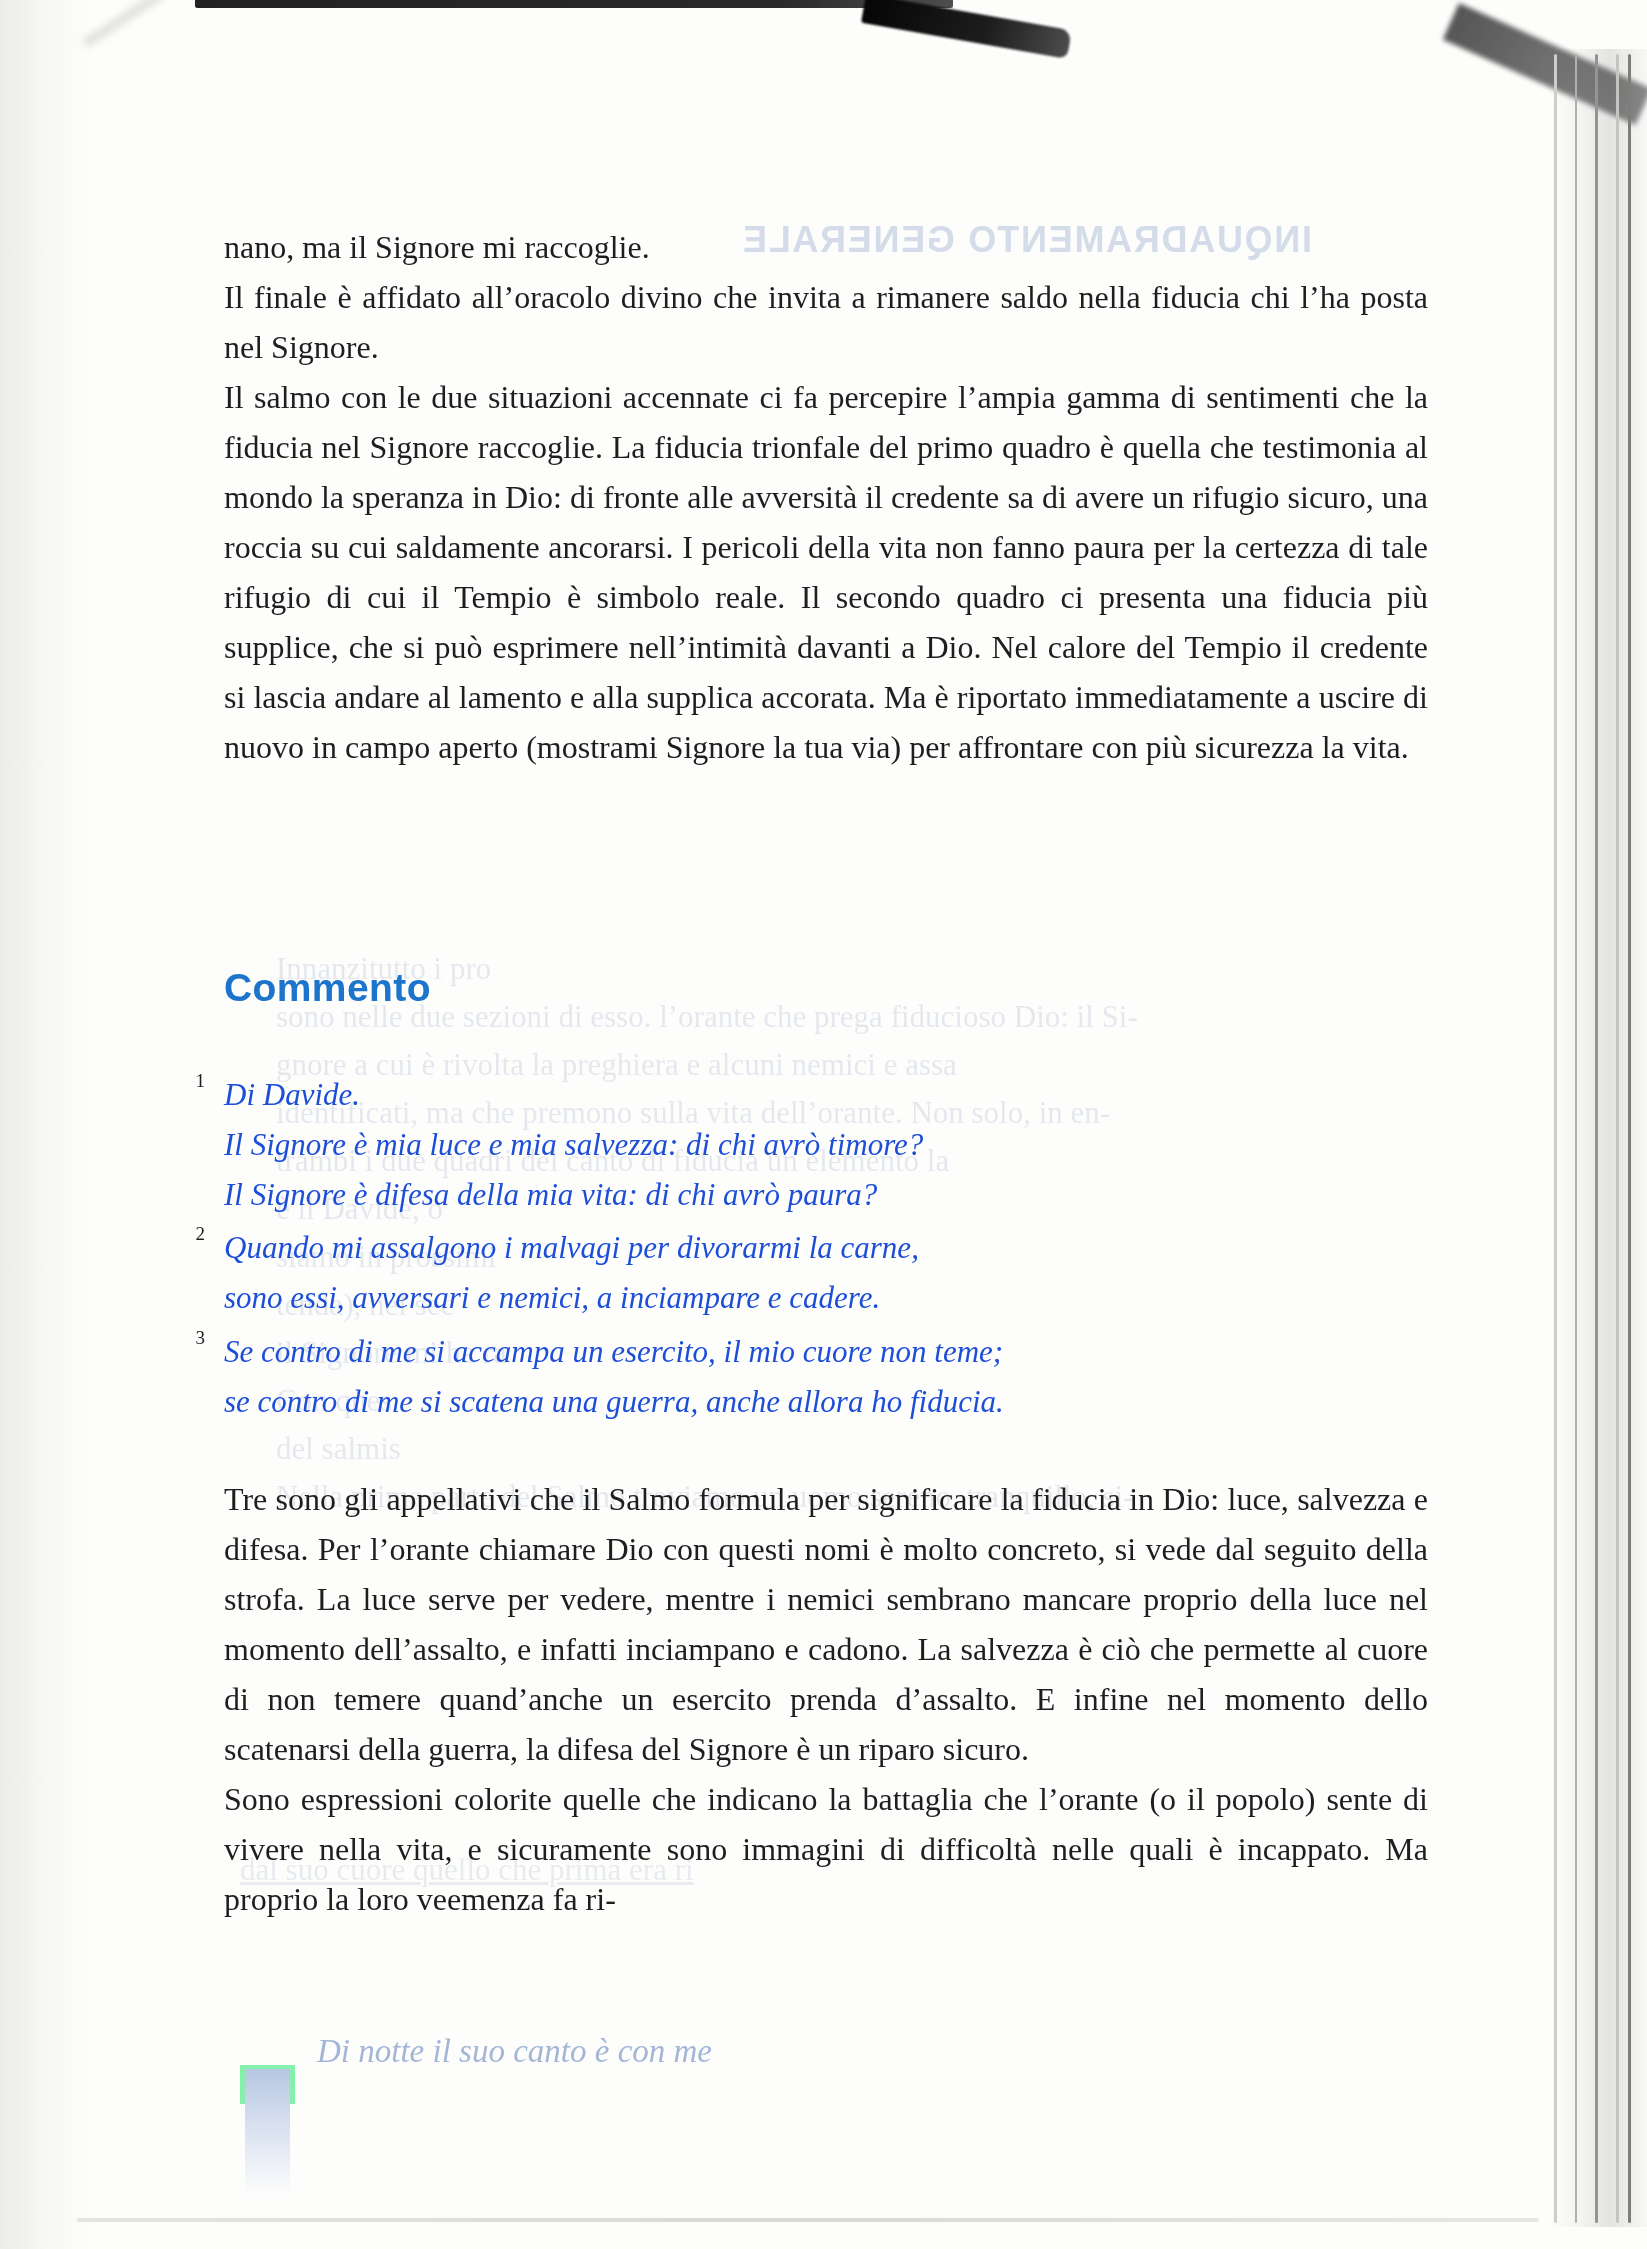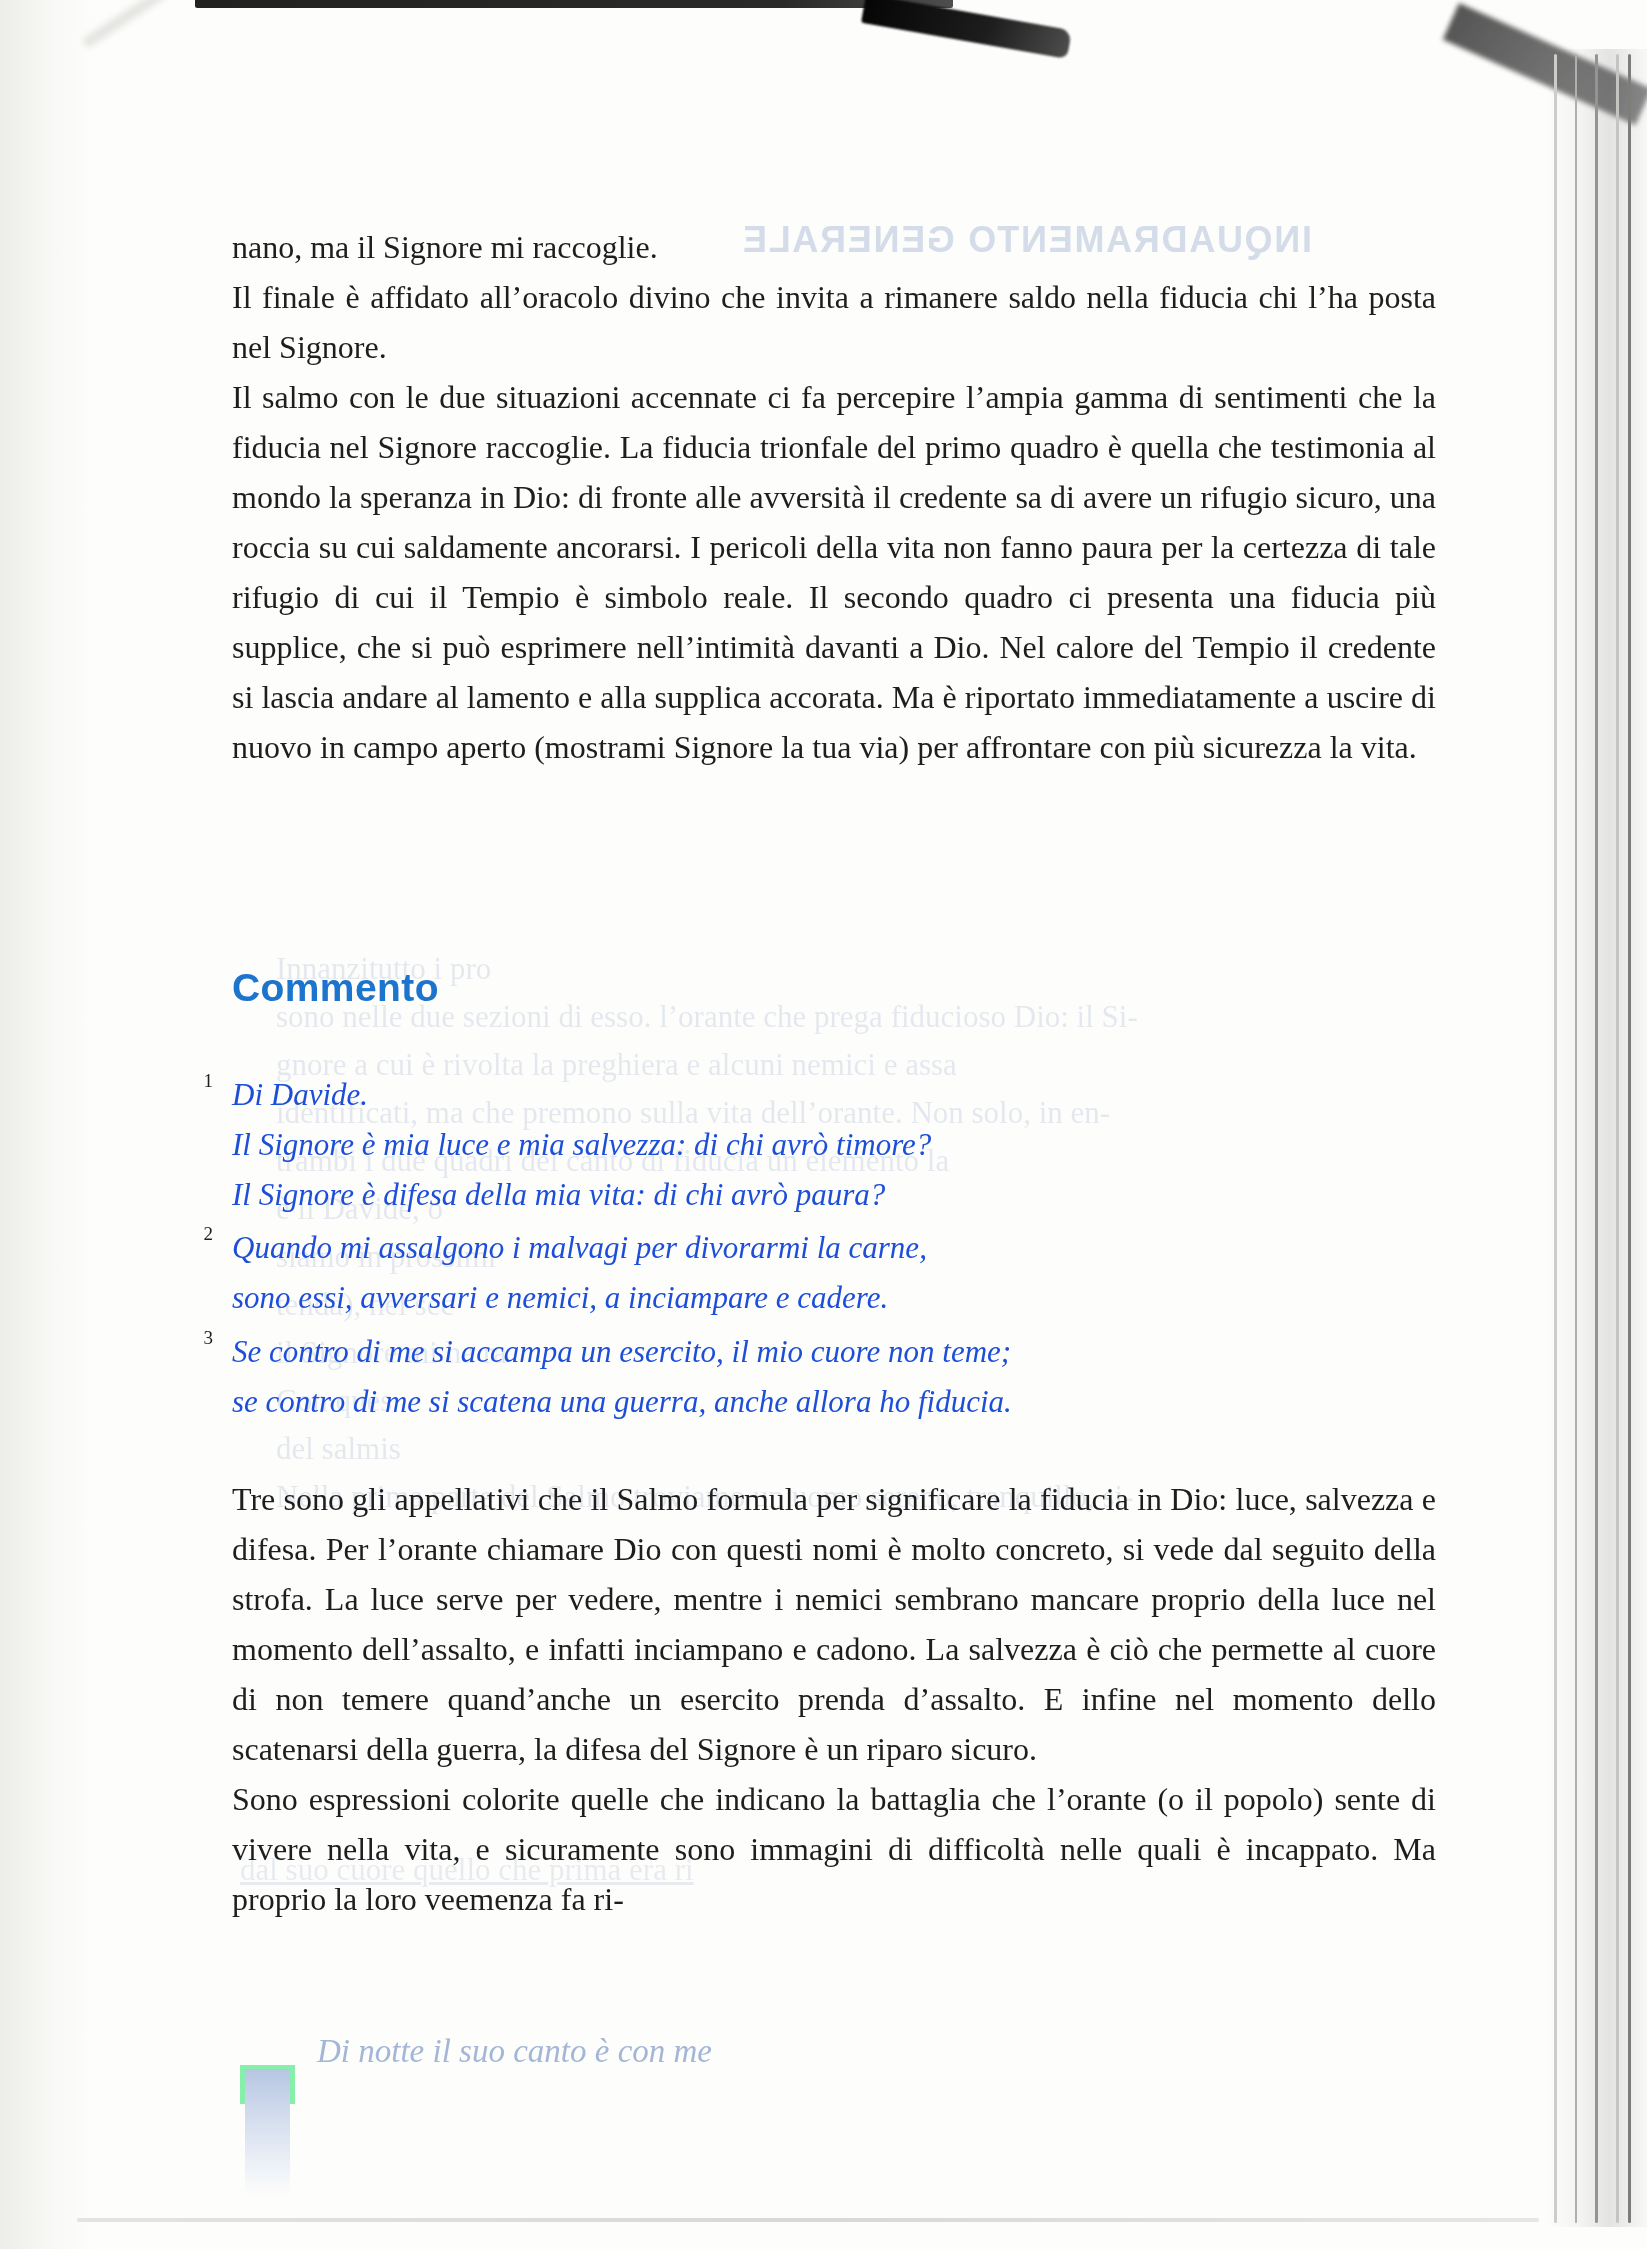--- a/index.html
+++ b/index.html
@@ -42,21 +42,21 @@
   .bleed-heading{position:absolute;left:722px;top:219px;width:590px;z-index:1;
     font-family:"Liberation Sans",sans-serif;font-weight:700;font-size:36px;letter-spacing:1.7px;
     color:#b3c2da;opacity:.55;transform:scaleX(-1);white-space:nowrap;pointer-events:none;}
   .ghost-block{position:absolute;left:276px;top:945px;width:1168px;z-index:1;
     font-size:31px;line-height:48px;color:#6e87ad;opacity:.17;pointer-events:none;}
   .ghost-line{white-space:nowrap;overflow:hidden;}
   .ghost-lower{position:absolute;left:240px;top:1846px;width:1005px;z-index:1;
     font-size:31px;line-height:48px;color:#6e87ad;opacity:.15;pointer-events:none;white-space:nowrap;text-decoration:underline;}
 
   
-  .text-col{position:absolute;left:232px;width:1204px;top:0;height:100%;z-index:2;}
+  .text-col{position:absolute;left:224px;width:1204px;top:0;height:100%;z-index:2;}
 
   .intro{position:absolute;top:222px;left:0;right:0;}
   .outro{position:absolute;top:1474px;left:0;right:0;}
   .para{margin:0;text-align:justify;font-size:32px;line-height:50px;color:#1e1e1e;}
 
   .heading{position:absolute;top:968px;left:0;margin:0;
     font-family:"Liberation Sans",sans-serif;font-weight:700;font-size:39px;line-height:1;
     color:#1c74cc;letter-spacing:0.4px;}
 
   .verses{position:absolute;top:1070px;left:0;right:0;}

